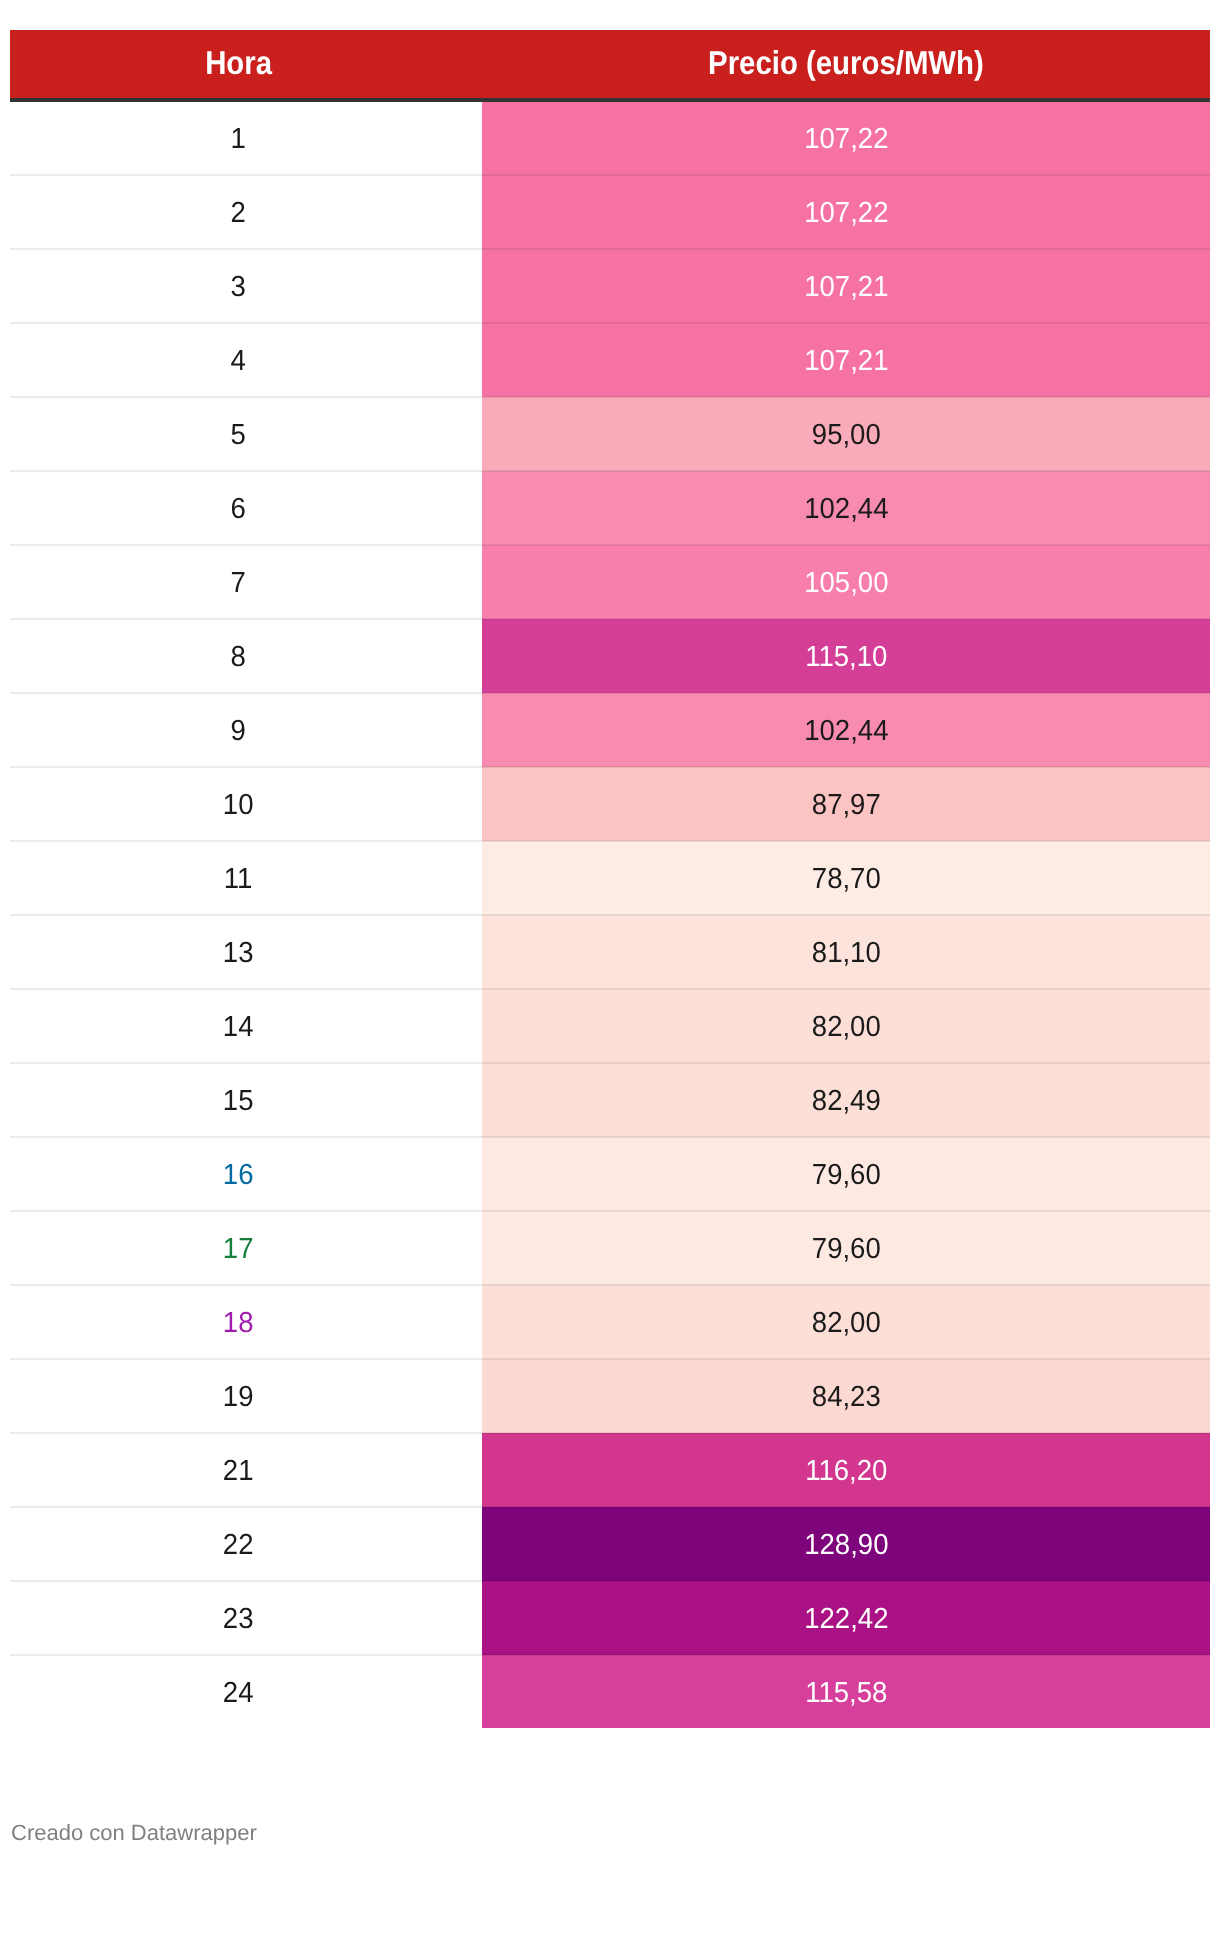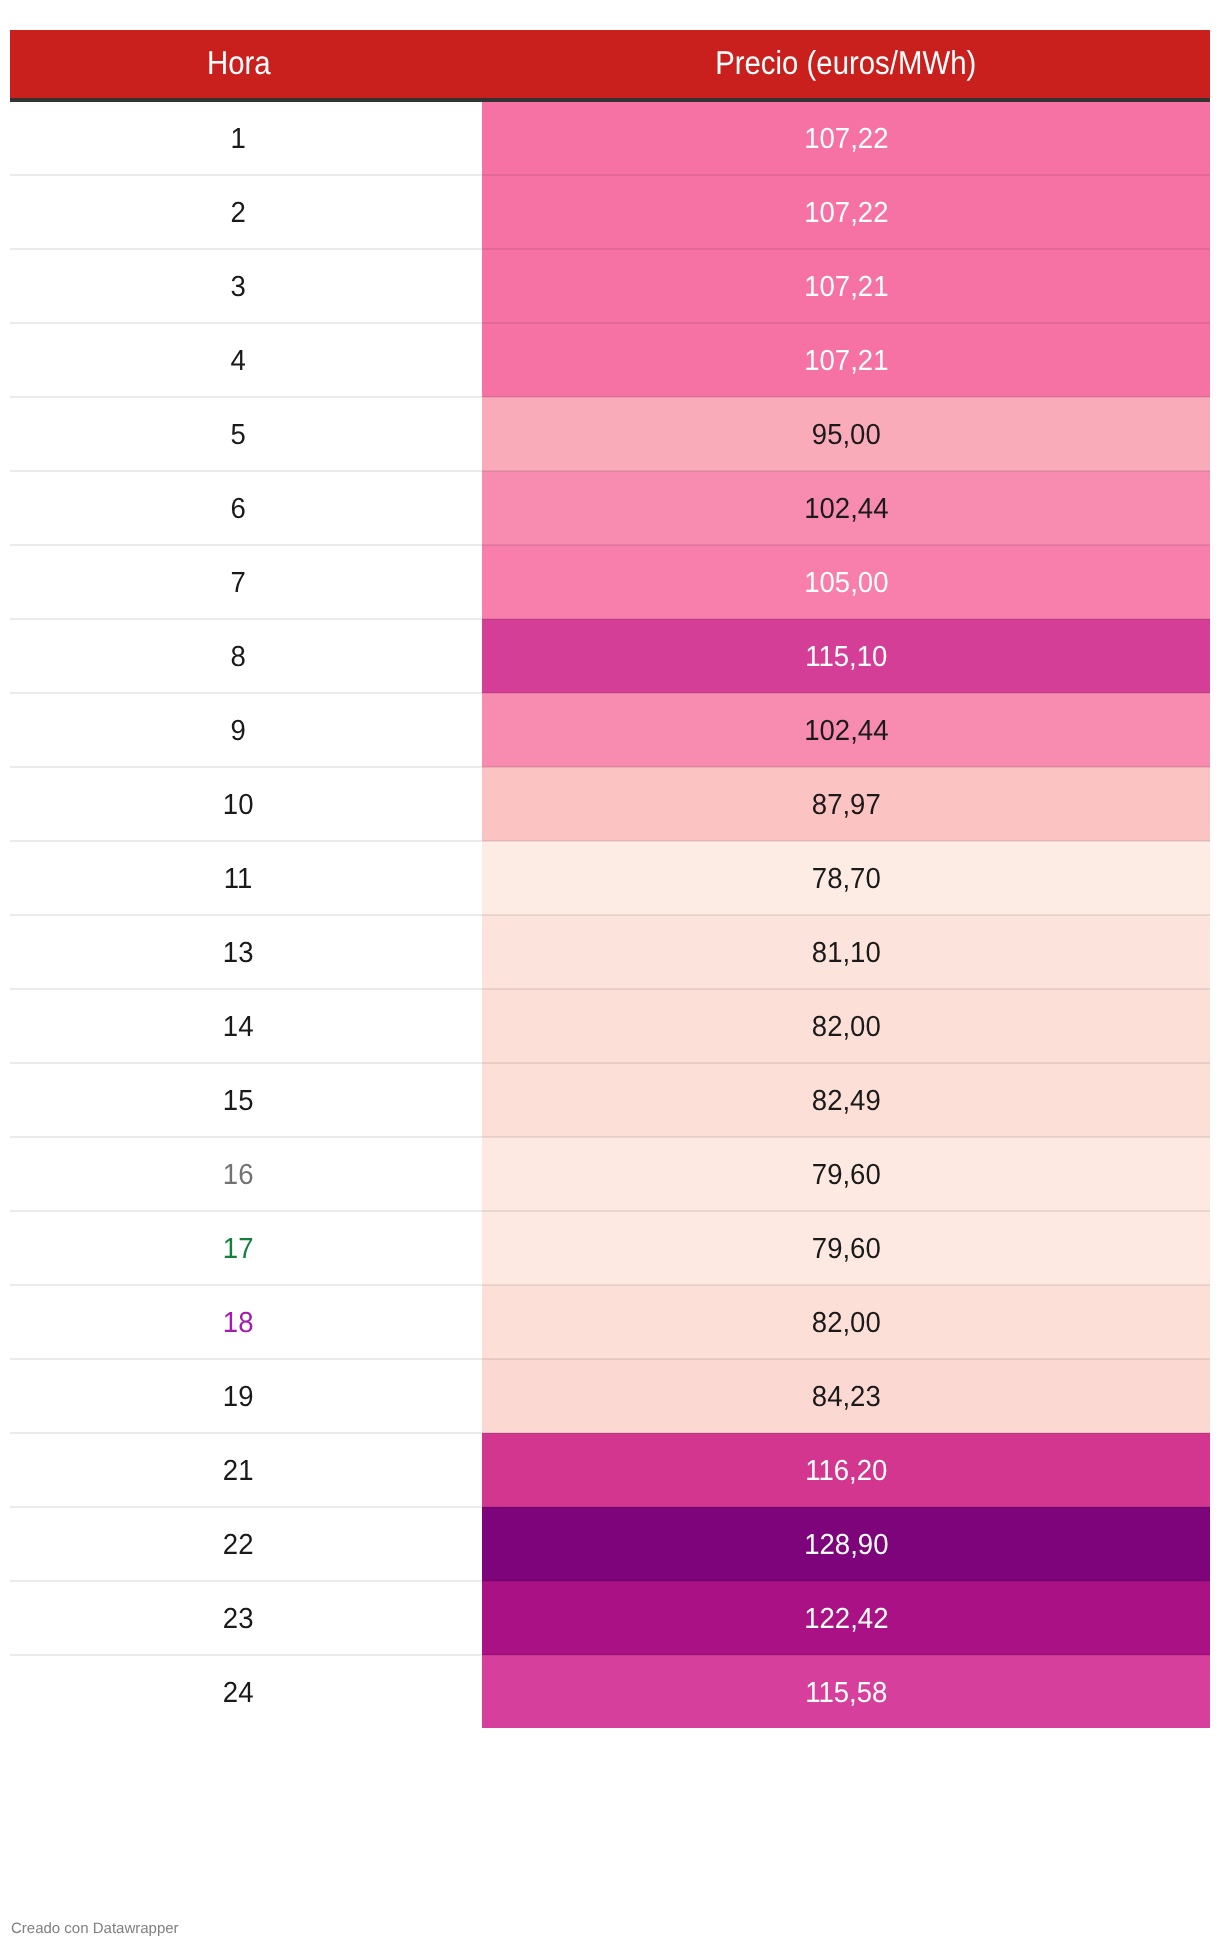--- a/index.html
+++ b/index.html
@@ -17,21 +17,21 @@
     width:1200px;
     margin-left:10px;
     margin-top:30px;
   }
   table.dw-table col.c-hora{width:472px;}
   table.dw-table col.c-precio{width:728px;}
   thead th{
     background:#c9201e;
     color:#ffffff;
     font-size:33px;
-    font-weight:normal;
+    font-weight:bold;
     line-height:1;
     padding:0;
     height:68px;
     text-align:center;
     border-bottom:4px solid #333333;
     vertical-align:middle;
     white-space:nowrap;
   }
   thead th.th-hora{padding-right:15px;}
   th > span, td > span{
@@ -50,22 +50,22 @@
     vertical-align:middle;
     color:#1a1a1a;
     border-top:2px solid rgba(0,0,0,0.08);
   }
   tbody tr:first-child td{border-top:none;}
   td.cell-hora{background:#ffffff;padding-right:15px;}
   td > span{transform:scaleX(0.95) translateY(1px) translateZ(0);}
   .credit{
     position:absolute;
     left:11px;
-    top:1920px;
-    font-size:15px;
+    top:1824px;
+    font-size:22px;
     color:#808080;
     line-height:17px;
     transform:translateZ(0);
     -webkit-font-smoothing:antialiased;
   }
 </style>
 </head>
 <body>
 
 <div class="dw-chart">
@@ -131,21 +131,21 @@
       </tr>
       <tr>
         <td class="cell-hora" style="color: rgb(26, 26, 26); border-top-color: rgba(0, 0, 0, 0.08);"><span>14</span></td>
         <td class="cell-precio" style="border-top-color: rgba(0, 0, 0, 0.08); background-color: rgb(252, 224, 216); color: rgb(26, 26, 26);"><span>82,00</span></td>
       </tr>
       <tr>
         <td class="cell-hora" style="color: rgb(26, 26, 26); border-top-color: rgba(0, 0, 0, 0.08);"><span>15</span></td>
         <td class="cell-precio" style="border-top-color: rgba(0, 0, 0, 0.08); background-color: rgb(252, 223, 215); color: rgb(26, 26, 26);"><span>82,49</span></td>
       </tr>
       <tr>
-        <td class="cell-hora" style="color: #737373; border-top-color: rgba(0, 0, 0, 0.08);"><span>16</span></td>
+        <td class="cell-hora" style="color: #0369a1; border-top-color: rgba(0, 0, 0, 0.08);"><span>16</span></td>
         <td class="cell-precio" style="border-top-color: rgba(0, 0, 0, 0.08); background-color: rgb(253, 233, 225); color: rgb(26, 26, 26);"><span>79,60</span></td>
       </tr>
       <tr>
         <td class="cell-hora" style="color: #15803d; border-top-color: rgba(0, 0, 0, 0.08);"><span>17</span></td>
         <td class="cell-precio" style="border-top-color: rgba(0, 0, 0, 0.08); background-color: rgb(253, 233, 225); color: rgb(26, 26, 26);"><span>79,60</span></td>
       </tr>
       <tr>
         <td class="cell-hora" style="color: #a21caf; border-top-color: rgba(0, 0, 0, 0.08); text-align: center;"><span>18</span></td>
         <td class="cell-precio" style="border-top-color: rgba(0, 0, 0, 0.08); background-color: rgb(252, 224, 216); color: rgb(26, 26, 26);"><span>82,00</span></td>
       </tr>

